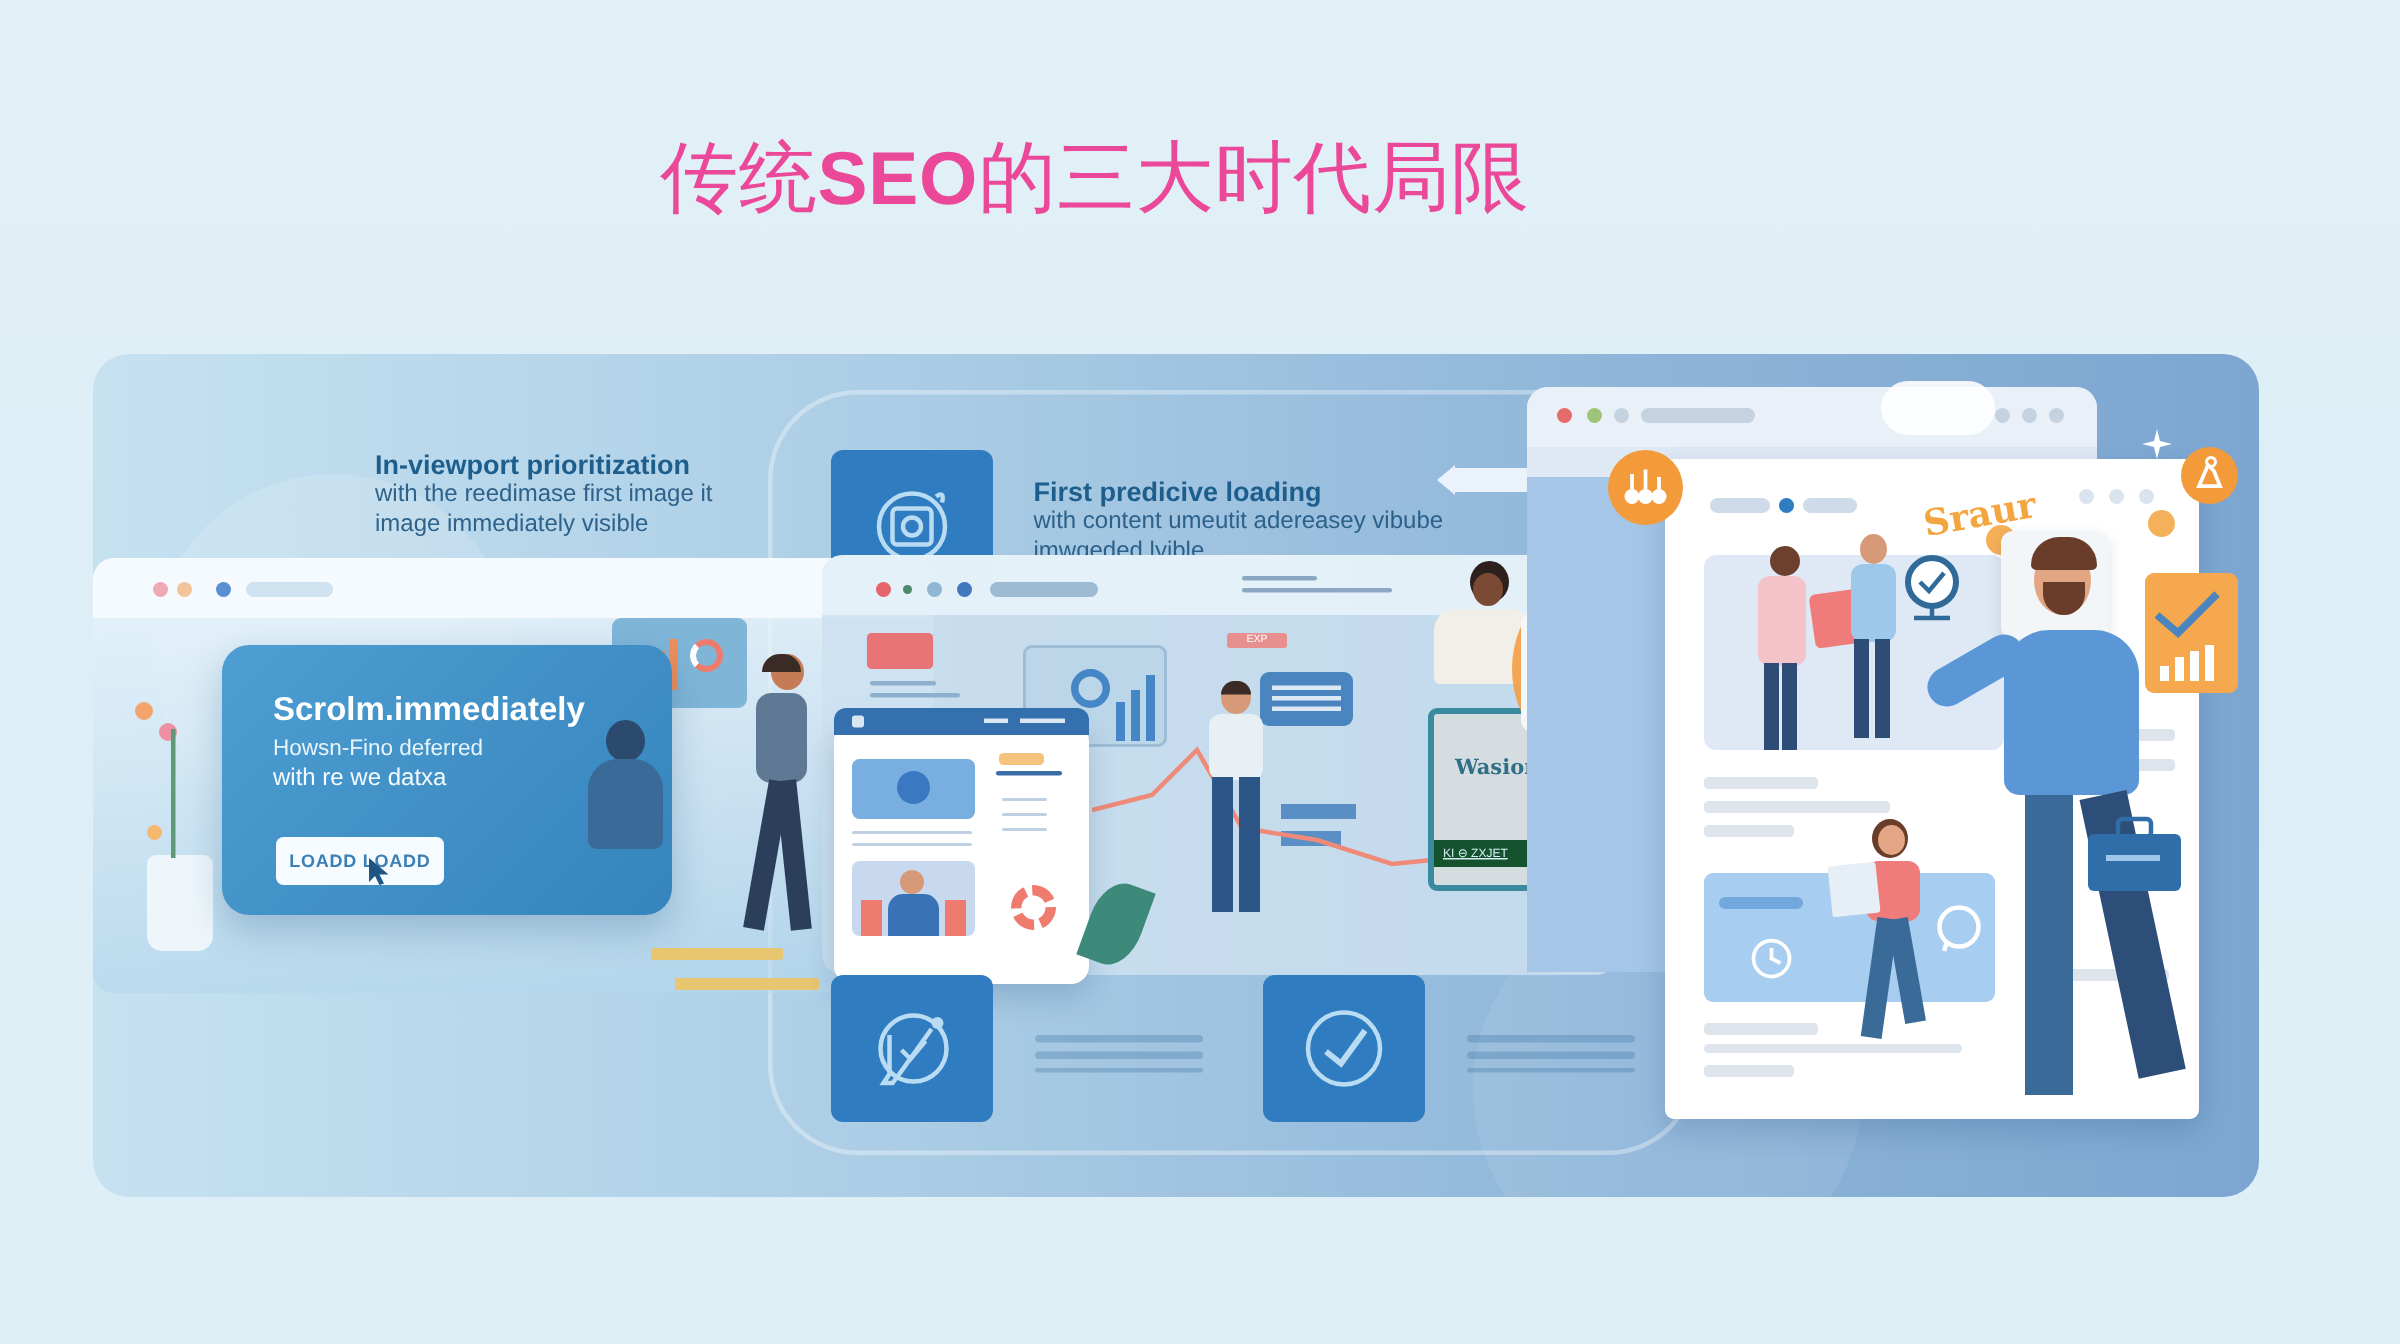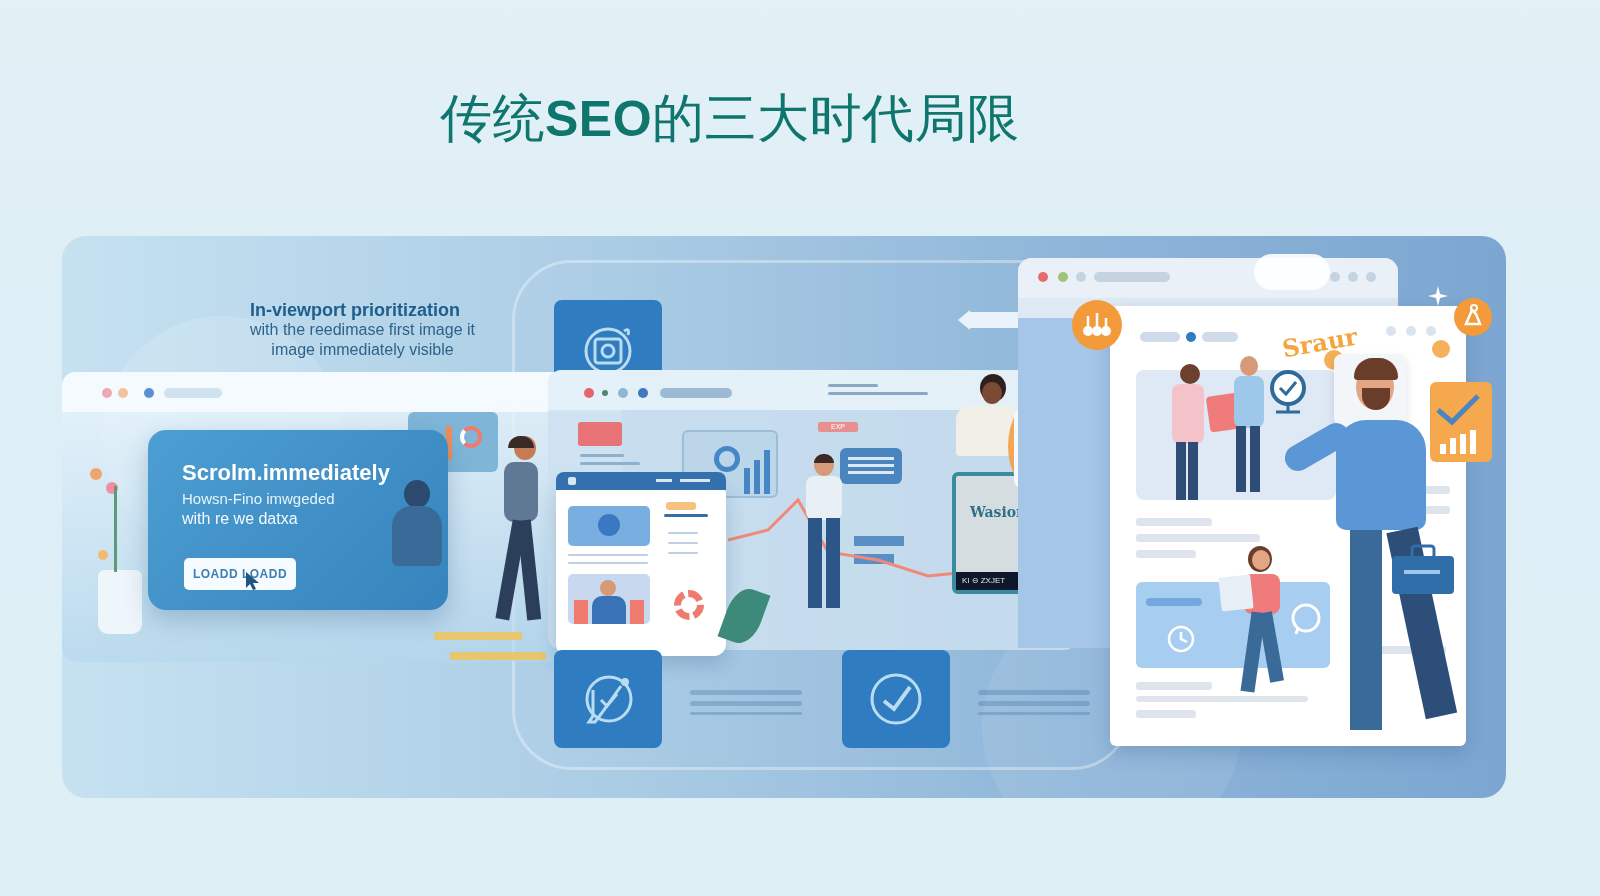--- a/index.html
+++ b/index.html
@@ -4,36 +4,36 @@
 <style>
   * { box-sizing: border-box; margin: 0; padding: 0; }
   html, body { width: 1600px; height: 896px; overflow: hidden; }
   body {
     background: linear-gradient(180deg, #e3f0f6 0%, #ddeef6 40%, #dfeff6 100%);
     font-family: "Liberation Sans", "DejaVu Sans", sans-serif;
     position: relative;
   }
   .title {
     position: absolute; left: 440px; top: 84px;
-    font-size: 52px; color: #0f766e; letter-spacing: 0.5px;
+    font-size: 52px; color: #ec4899; letter-spacing: 0.5px;
     font-family: "DejaVu Sans", "Liberation Sans", sans-serif;
   }
   .title b { font-family: "Liberation Sans", sans-serif; font-weight: 700; font-size: 50px; }
 
   .stage {
     position: absolute; left: 62px; top: 236px; width: 1444px; height: 562px;
     border-radius: 24px;
     background: linear-gradient(90deg, #c6e2f1 0%, #a9cbe4 40%, #8fb6d9 70%, #7ca6d1 100%);
     overflow: hidden;
   }
   .glow-circle { position:absolute; border-radius:50%; background: rgba(255,255,255,0.15); }
 
   .caption { position: absolute; line-height: 20px; }
   .caption .h { font-weight: 700; font-size: 18px; color: #1d5e8c; }
-  .caption .s { font-size: 16px; color: #265c86; opacity: .95; text-align: center; }
+  .caption .s { font-size: 16px; color: #265c86; opacity: .95; }
 
   
   .win { position: absolute; border-radius: 14px; }
   .winbar { position:absolute; left:0; right:0; top:0; height:40px; border-radius:14px 14px 0 0; }
   .dot { position:absolute; width:10px; height:10px; border-radius:50%; }
   .pill { position:absolute; height:10px; border-radius:5px; }
 
   .tile {
     position:absolute; width:108px; height:98px; border-radius:8px;
     background:#2f7cc1; display:flex; align-items:center; justify-content:center;
@@ -82,20 +82,25 @@
 
   <div class="tile" style="left:492px;top:64px;">
     <svg width="60" height="60" viewBox="0 0 60 60">
       <circle cx="30" cy="32" r="22" fill="none" stroke="#b9dcf3" stroke-width="3"></circle>
       <rect x="17" y="20" width="26" height="24" rx="3" fill="none" stroke="#b9dcf3" stroke-width="3"></rect>
       <circle cx="30" cy="32" r="6" fill="none" stroke="#b9dcf3" stroke-width="3"></circle>
       <path d="M46 12 q6 -4 4 4" stroke="#b9dcf3" stroke-width="3" fill="none"></path>
     </svg>
   </div>
 
+  <div class="caption" style="left:627px;top:82px;">
+    <div class="h">First predicive loading</div>
+    <div class="s">with content umeutit adereasey vibube</div>
+    <div class="s" style="height:12px;overflow:hidden;">imwgeded lyible</div>
+  </div>
 
   <div style="position:absolute;left:906px;top:76px;width:104px;height:16px;background:#eaf3fb;border-radius:3px;">
     <div style="position:absolute;left:-10px;top:-2px;border-right:12px solid #eaf3fb;border-top:10px solid transparent;border-bottom:10px solid transparent;"></div>
   </div>
 
   <div class="win" style="left:0;top:136px;width:560px;height:290px;background:linear-gradient(180deg,rgba(240,248,253,.8),rgba(180,214,236,.6));">
     <div class="winbar" style="background:rgba(246,251,254,.9);">
       <div class="dot" style="left:40px;top:16px;background:#eea9b5;"></div>
       <div class="dot" style="left:56px;top:16px;background:#f3c49a;"></div>
       <div class="dot" style="left:82px;top:16px;background:#5a8fd1;"></div>
@@ -111,21 +116,21 @@
   </div>
 
   <div style="position:absolute;left:36px;top:334px;width:44px;height:64px;background:#eef6fb;border-radius:6px 6px 10px 10px;"></div>
   <div style="position:absolute;left:28px;top:232px;width:12px;height:12px;border-radius:50%;background:#f3a46c;"></div>
   <div style="position:absolute;left:44px;top:246px;width:12px;height:12px;border-radius:50%;background:#ef8fa3;"></div>
   <div style="position:absolute;left:36px;top:314px;width:10px;height:10px;border-radius:50%;background:#f5b96e;"></div>
   <div style="position:absolute;left:52px;top:250px;width:3px;height:86px;background:#5f9a78;"></div>
 
   <div class="scroll-card">
     <div class="t1">Scrolm.immediately</div>
-    <div class="t2">Howsn-Fino imwgeded</div>
+    <div class="t2">Howsn-Fino deferred</div>
     <div class="t3">with re we datxa</div>
     <div class="load-btn">LOADD LOADD</div>
     <svg style="position:absolute;left:96px;top:140px;" width="18" height="22" viewBox="0 0 18 22">
       <path d="M2 2 L2 18 L6 14 L9 20 L12 19 L9 13 L15 13 Z" fill="#1e5582"></path>
     </svg>
   </div>
 
   <div class="person" style="left:320px;top:244px;width:70px;height:110px;">
     <div style="position:absolute;left:22px;top:0;width:26px;height:28px;border-radius:50%;background:#2b4a6e;"></div>
     <div style="position:absolute;left:10px;top:26px;width:50px;height:60px;border-radius:20px 20px 6px 6px;background:#3a6a98;"></div>
@@ -214,21 +219,21 @@
 
   <div style="position:absolute;left:664px;top:352px;width:36px;height:56px;background:#3e8a7a;border-radius:50% 0 50% 0;transform:rotate(20deg);"></div>
 
   <div class="person" style="left:878px;top:138px;width:90px;height:120px;">
     <div style="position:absolute;left:40px;top:0;width:26px;height:28px;border-radius:50%;background:#2e211d;"></div>
     <div style="position:absolute;left:42px;top:8px;width:20px;height:22px;border-radius:50%;background:#7b4a34;"></div>
     <div style="position:absolute;left:16px;top:32px;width:64px;height:50px;border-radius:14px 14px 4px 4px;background:#f1efe8;"></div>
   </div>
   <div style="position:absolute;left:890px;top:236px;width:106px;height:122px;background:#d6dde1;border-radius:6px;border:4px solid #3b8ba0;">
     <div style="position:absolute;left:14px;top:28px;color:#2f6f87;font-family:'DejaVu Serif',serif;font-size:14px;font-weight:700;">Wasion</div>
-    <div style="position:absolute;left:0;bottom:0;width:100%;height:18px;background:#0f172a;color:#d8eef4;font-size:8px;line-height:18px;padding-left:6px;">KI ⊖ ZXJET</div>
+    <div style="position:absolute;left:0;bottom:12px;width:100%;height:18px;background:#14532d;color:#d8eef4;font-size:8px;line-height:18px;padding-left:6px;text-decoration:underline;">KI ⊖ ZXJET</div>
   </div>
 
   <div style="position:absolute;left:946px;top:140px;width:140px;height:140px;border-radius:50%;border:6px solid #f39a3b;opacity:.85;"></div>
   <div style="position:absolute;left:952px;top:172px;width:110px;height:80px;background:#f4f8fb;border-radius:8px;">
     <div style="position:absolute;left:8px;top:8px;width:22px;height:22px;border-radius:50%;background:#d9896a;"></div>
     <div style="position:absolute;left:40px;top:44px;width:8px;height:26px;background:#3a87b8"></div>
     <div style="position:absolute;left:52px;top:32px;width:8px;height:38px;background:#3a87b8"></div>
     <div style="position:absolute;left:64px;top:20px;width:8px;height:50px;background:#3a87b8"></div>
     <div style="position:absolute;left:78px;top:24px;width:8px;height:46px;background:#3a87b8"></div>
     <div style="position:absolute;left:80px;top:6px;width:24px;height:6px;background:#3a87b8;border-radius:3px;"></div>

